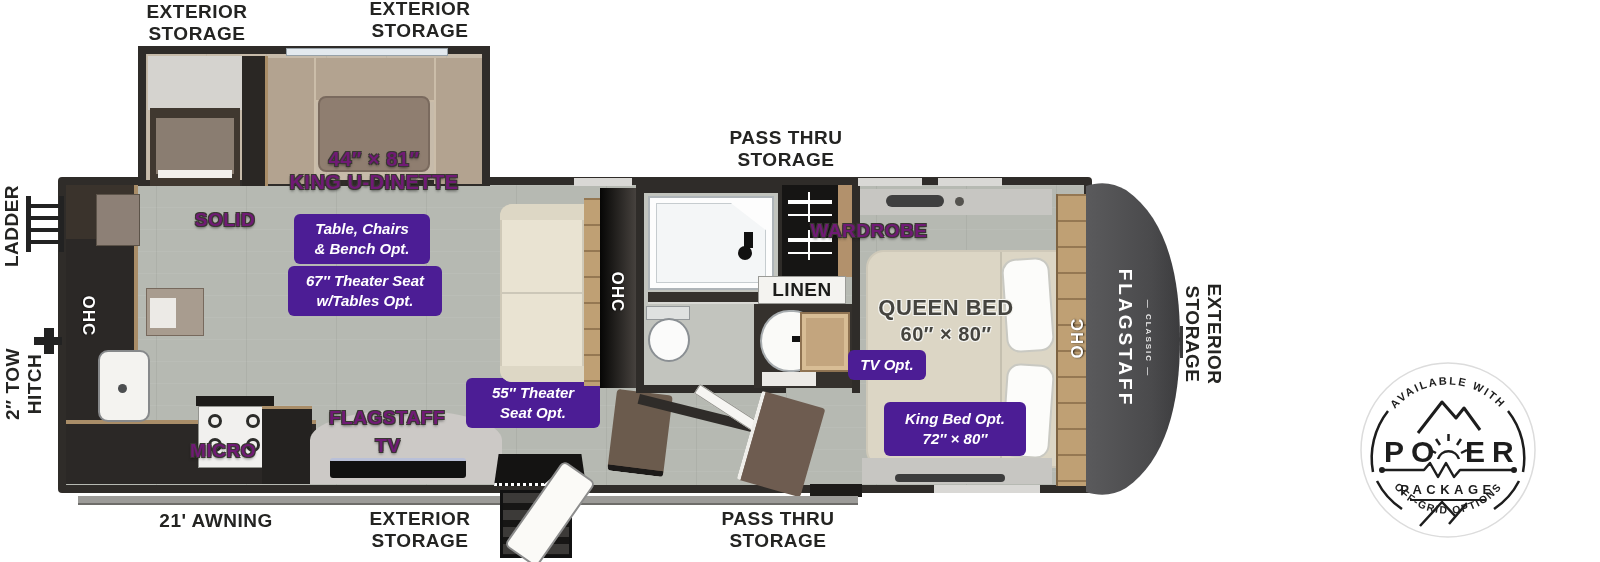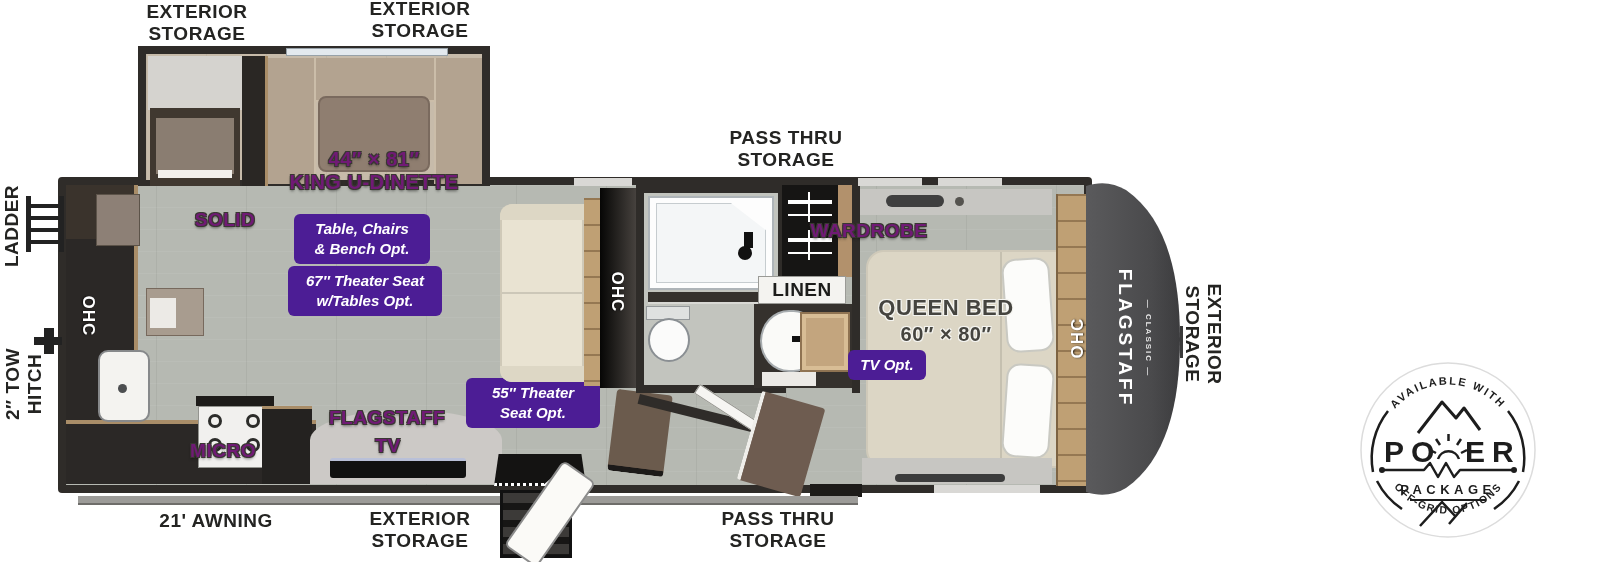--- a/index.html
+++ b/index.html
@@ -136,20 +136,22 @@
   <div class="abs" style="left:886px;top:195px;width:58px;height:12px;background:#3f3f3f;border-radius:6px;"></div>
   <div class="abs" style="left:955px;top:197px;width:9px;height:9px;background:#55534f;border-radius:50%;"></div>
   <div class="wlabel" style="left:796px;top:220px;width:146px;">WARDROBE</div>
   <div class="abs" style="left:866px;top:250px;width:192px;height:218px;background:#dcd6c5;border-radius:18px 0 0 18px;box-shadow:inset 0 0 0 2px rgba(0,0,0,.06);"></div>
   <div class="abs" style="left:1000px;top:252px;width:2px;height:214px;background:rgba(0,0,0,.10);"></div>
   <div class="abs" style="left:1004px;top:258px;width:48px;height:94px;background:#fcfcfa;border:2px solid #c9c9c2;border-radius:14px;transform:rotate(-4deg);"></div>
   <div class="abs" style="left:1004px;top:364px;width:48px;height:94px;background:#fcfcfa;border:2px solid #c9c9c2;border-radius:14px;transform:rotate(4deg);"></div>
   <div class="dlabel" style="left:858px;top:296px;width:176px;font-size:22px;">QUEEN BED</div>
   <div class="dlabel" style="left:868px;top:322px;width:156px;">60″ × 80″</div>
   <div class="badge" style="left:848px;top:350px;width:78px;height:30px;">TV Opt.</div>
+  <div class="badge" style="left:884px;top:402px;width:142px;height:54px;">King Bed Opt.
+72″ × 80″</div>
   <div class="abs" style="left:862px;top:458px;width:190px;height:26px;background:#c7c6c2;"></div>
   <div class="abs" style="left:895px;top:474px;width:110px;height:8px;background:#3c3c3c;border-radius:4px;"></div>
   <div class="abs woodslat" style="left:1056px;top:194px;width:38px;height:292px;border-left:2px solid #7d6342;"></div>
 
   <div class="abs" style="left:574px;top:178px;width:58px;height:8px;background:#d9d8d5;"></div>
   <div class="abs" style="left:858px;top:178px;width:64px;height:8px;background:#d9d8d5;"></div>
   <div class="abs" style="left:938px;top:178px;width:64px;height:8px;background:#d9d8d5;"></div>
   <div class="abs" style="left:934px;top:485px;width:106px;height:8px;background:#d9d8d5;"></div>
   <div class="abs" style="left:810px;top:484px;width:52px;height:13px;background:#1d1b19;"></div>
 

